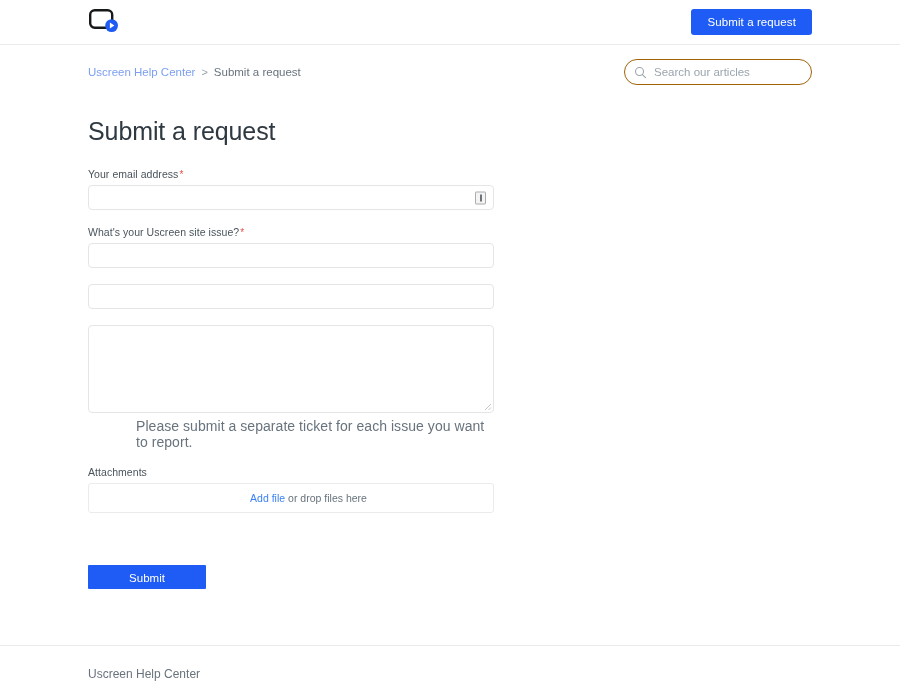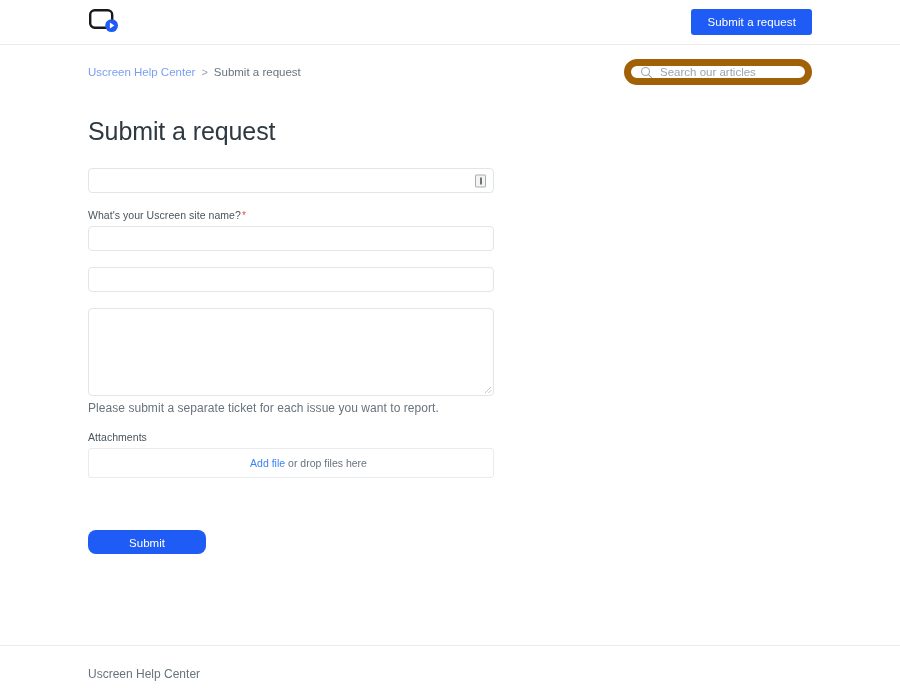--- a/index.html
+++ b/index.html
@@ -71,21 +71,21 @@
   .breadcrumb .sep { color: #9aa5ad; font-size: 11px; }
   .breadcrumb .current { color: #68737d; }
 
   .search-wrap {
     position: relative;
     width: 188px;
   }
   .search-box {
     width: 188px;
     height: 26px;
-    border: 7px solid #a16207;
+    border: 1px solid #a16207;
     border-radius: 14px;
     background: #fff;
     display: flex;
     align-items: center;
     padding: 0 10px 0 9px;
     gap: 7px;
   }
   .search-icon { flex: 0 0 auto; display: block; }
   .search-input {
     border: none;
@@ -199,24 +199,25 @@
     position: absolute;
     right: 2px;
     bottom: 2px;
     width: 9px;
     height: 9px;
     pointer-events: none;
   }
   .ta-wrap { position: relative; width: 406px; }
 
   .hint {
-    font-size: 12px;
+    font-size: 14px;
     color: #68737d;
     margin-top: 5px;
     letter-spacing: 0.05px;
+    margin-left: 48px;
   }
 
   .dropzone {
     width: 406px;
     height: 30px;
     border: 1px solid #e9ebed;
     border-radius: 3px;
     background: #fff;
     display: flex;
     align-items: center;
@@ -226,21 +227,21 @@
     gap: 3px;
     padding-left: 35px;
   }
   .dropzone a { color: #3b82f6; text-decoration: none; cursor: pointer; }
 
   .submit-btn {
     margin-top: 36px;
     background: #1f5cf5;
     color: #fff;
     border: none;
-    border-radius: 8px;
+    border-radius: 1px;
     width: 118px;
     height: 24px;
     font-size: 11.5px;
     font-family: "Liberation Sans", sans-serif;
     cursor: pointer;
     line-height: 24px;
     text-align: center;
   }
 
   
@@ -290,32 +291,35 @@
   </div>
 </div>
 
 <div class="main">
   <h1 class="page-title">Submit a request</h1>
 
   <form class="form">
 
     
     <div class="field">
+      <label class="field-label">
+        <span>Your email address</span><span class="req">*</span>
+      </label>
       <div class="input-with-icon">
         <input class="text-input" type="text" placeholder="" style="">
         <span class="autofill-icon">
             <i></i>
           </span>
       </div>
     </div>
 
     
     <div class="field">
       <label class="field-label">
-        <span>What's your Uscreen site name?</span><span class="req">*</span>
+        <span>What's your Uscreen site issue?</span><span class="req">*</span>
       </label>
       <input class="text-input" type="text" placeholder="" style="">
     </div>
 
     
 
     
     <div class="field">
       <input class="text-input" type="text" placeholder="" style="">
     </div>

